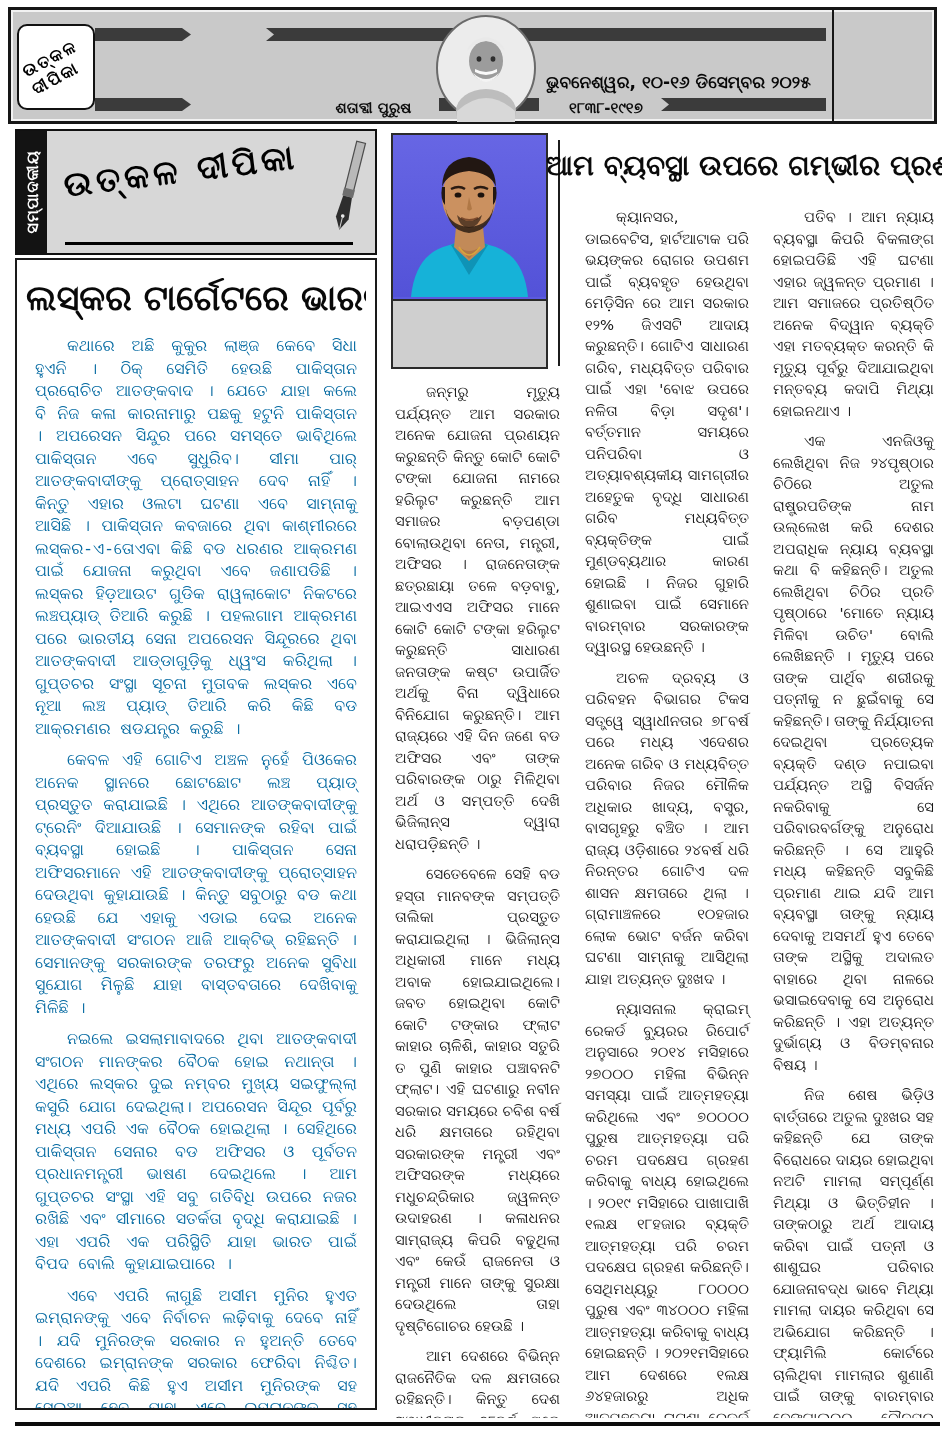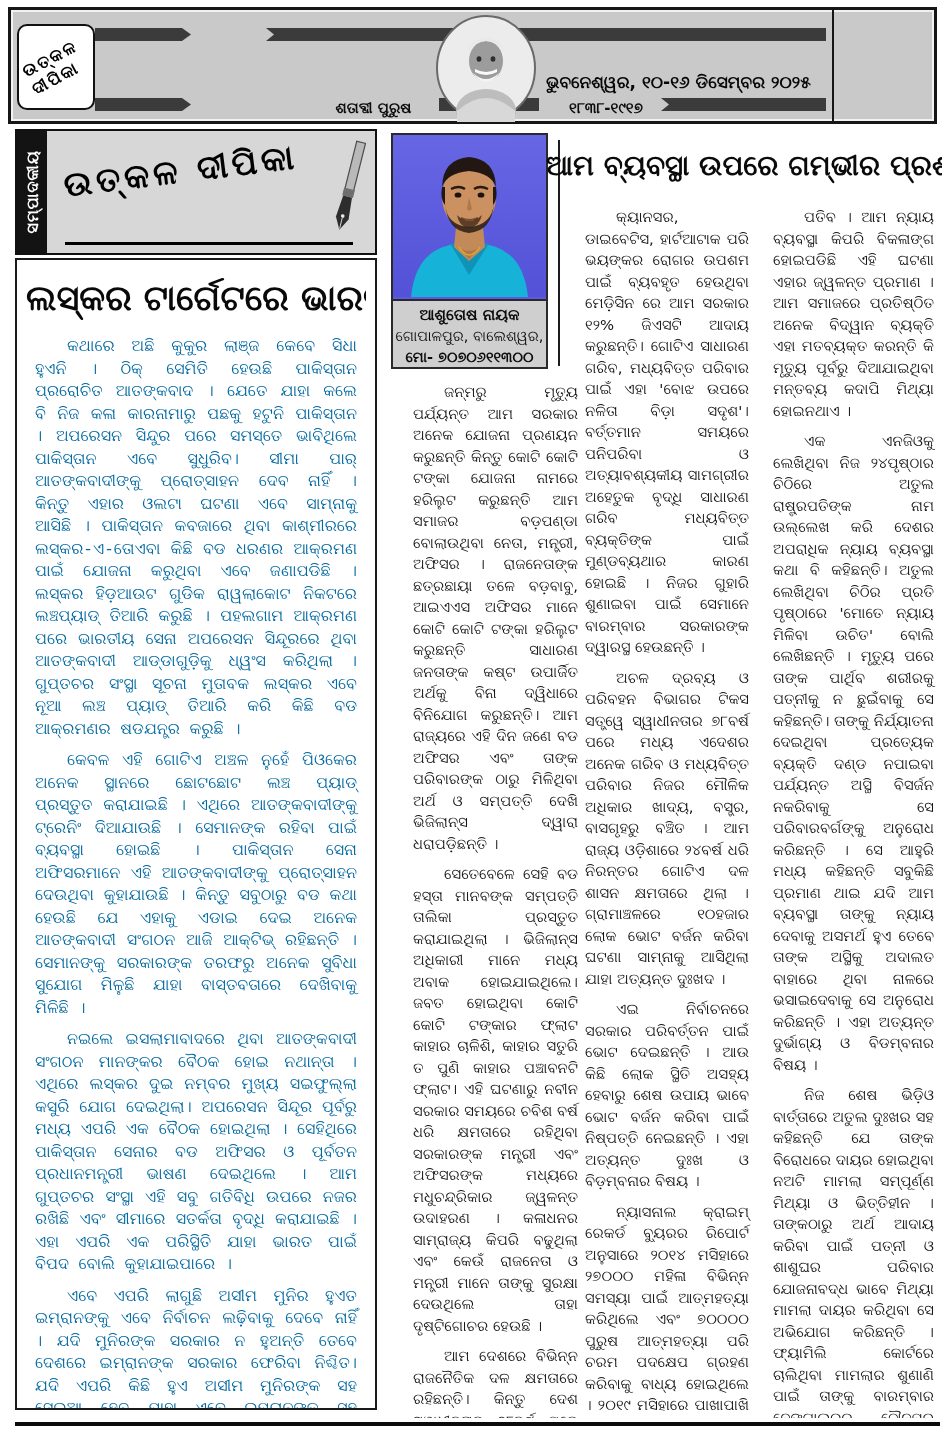--- a/index.html
+++ b/index.html
@@ -78,21 +78,21 @@
   .cap-addr { font-size:14.5px; line-height:21px; }
   .cap-phone{ font-size:14.5px; line-height:20px; font-weight:bold; }
   .vrule { position:absolute; left:558px; top:140px; width:2px; height:226px; background:#1c1c1c; }
   .art-headline {
     position:absolute; left:546px; top:144px; width:396px; height:46px;
     font-weight:800; font-size:28px; line-height:44px; text-align:center; color:#0a0a0a;
     white-space:nowrap; overflow:hidden;
   }
   .colTxt { position:absolute; overflow:hidden; }
   .colTxt p { font-size:14.8px; line-height:21.5px; text-indent:2.1em; color:#161616; }
-  #colB { left:404px; top:372px;  width:183px; height:1046px; }
+  #colB { left:386px; top:372px;  width:183px; height:1046px; }
   #colC { left:576px; top:197px;  width:182px; height:1221px; }
   #colD { left:764px; top:197px;  width:179px; height:1221px; }
   .bottom-rule { position:absolute; left:15px; top:1422px; width:925px; height:4px; background:#0b0b0b; }
 </style>
 </head>
 <body>
 
 <div id="page">
 
   <div class="hdr">
@@ -186,40 +186,34 @@
         <ellipse cx="65" cy="60" rx="3.4" ry="2.6" fill="#1d130d"></ellipse>
         <ellipse cx="88" cy="60" rx="3.4" ry="2.6" fill="#1d130d"></ellipse>
 
         <path d="M76 62 L74 74 Q76 77 79 74 Z" fill="#b07846"></path>
         <path d="M68 83 Q76 87 85 83" stroke="#7c4a2c" stroke-width="2" fill="none"></path>
 
         <path d="M52 68 Q54 96 76 98 Q99 96 101 68 Q99 90 76 92 Q53 90 52 68 Z" fill="#2c1d13" opacity="0.85"></path>
         <path d="M64 80 Q76 92 89 80 Q86 92 76 93 Q66 92 64 80 Z" fill="#2c1d13" opacity="0.7"></path>
       </svg>
     </div>
-    <div class="photo-cap">
-      <div class="cap-name">ଆଶୁତୋଷ ନାୟକ</div>
-      <div class="cap-addr">ଗୋପାଳପୁର, ବାଲେଶ୍ୱର,</div>
-      <div class="cap-phone">ମୋ- ୭୦୭୦୬୧୧୩୦୦</div>
-    </div>
   </div>
 
   <div class="vrule"></div>
 
   <div class="art-headline">ଆମ ବ୍ୟବସ୍ଥା ଉପରେ ଗମ୍ଭୀର ପ୍ରଶ୍ନବାଚୀ</div>
 
   <div id="colB" class="colTxt">
       <p>ଜନ୍ମରୁ ମୃତ୍ୟୁ ପର୍ଯ୍ୟନ୍ତ ଆମ ସରକାର ଅନେକ ଯୋଜନା ପ୍ରଣୟନ କରୁଛନ୍ତି କିନ୍ତୁ କୋଟି କୋଟି ଟଙ୍କା ଯୋଜନା ନାମରେ ହରିଲୁଟ କରୁଛନ୍ତି ଆମ ସମାଜର ବଡ଼ପଣ୍ଡା ବୋଲାଉଥିବା ନେତା, ମନ୍ତ୍ରୀ, ଅଫିସର । ରାଜନେତାଙ୍କ ଛତ୍ରଛାୟା ତଳେ ବଡ଼ବାବୁ, ଆଇଏଏସ ଅଫିସର ମାନେ କୋଟି କୋଟି ଟଙ୍କା ହରିଲୁଟ କରୁଛନ୍ତି ସାଧାରଣ ଜନତାଙ୍କ କଷ୍ଟ ଉପାର୍ଜିତ ଅର୍ଥକୁ ବିନା ଦ୍ୱିଧାରେ ବିନିଯୋଗ କରୁଛନ୍ତି। ଆମ ରାଜ୍ୟରେ ଏହି ଦିନ ଜଣେ ବଡ ଅଫିସର ଏବଂ ତାଙ୍କ ପରିବାରଙ୍କ ଠାରୁ ମିଳିଥିବା ଅର୍ଥ ଓ ସମ୍ପତ୍ତି ଦେଖି ଭିଜିଲାନ୍ସ ଦ୍ୱାରା ଧରାପଡ଼ିଛନ୍ତି ।</p>
       <p>ସେତେବେଳେ ସେହି ବଡ ହସ୍ତା ମାନବଙ୍କ ସମ୍ପତ୍ତି ତାଲିକା ପ୍ରସ୍ତୁତ କରାଯାଇଥିଲା । ଭିଜିଲାନ୍ସ ଅଧିକାରୀ ମାନେ ମଧ୍ୟ ଅବାକ ହୋଇଯାଇଥିଲେ। ଜବତ ହୋଇଥିବା କୋଟି କୋଟି ଟଙ୍କାର ଫ୍ଲାଟ କାହାର ଚାଳିଶି, କାହାର ସତୁରି ତ ପୁଣି କାହାର ପଞ୍ଚାବନଟି ଫ୍ଲାଟ। ଏହି ଘଟଣାରୁ ନବୀନ ସରକାର ସମୟରେ ଚବିଶ ବର୍ଷ ଧରି କ୍ଷମତାରେ ରହିଥିବା ସରକାରଙ୍କ ମନ୍ତ୍ରୀ ଏବଂ ଅଫିସରଙ୍କ ମଧ୍ୟରେ ମଧୁଚନ୍ଦ୍ରିକାର ଜ୍ୱଳନ୍ତ ଉଦାହରଣ । କଳାଧନର ସାମ୍ରାଜ୍ୟ କିପରି ବଢୁଥିଲା ଏବଂ କେଉଁ ରାଜନେତା ଓ ମନ୍ତ୍ରୀ ମାନେ ତାଙ୍କୁ ସୁରକ୍ଷା ଦେଉଥିଲେ ତାହା ଦୃଷ୍ଟିଗୋଚର ହେଉଛି ।</p>
       <p>ଆମ ଦେଶରେ ବିଭିନ୍ନ ରାଜନୈତିକ ଦଳ କ୍ଷମତାରେ ରହିଛନ୍ତି। କିନ୍ତୁ ଦେଶ ସ୍ୱାଧୀନତାର ୭୮ବର୍ଷ ପରେ ମଧ୍ୟ ସାଧାରଣ ଗରିବ ଓ ମଧ୍ୟବିତ୍ତଙ୍କ ମୁଣ୍ଡପିଛା ଆୟ ସେପରି ଆଖିଦୃଶିଆ ବୃଦ୍ଧି ହୋଇନାହିଁ । ଯେଉଁ ରାଜନୈତିକ ଦଳ ମାନଙ୍କର ଗୋଟିଏ ଲକ୍ଷ୍ୟ ରାଜନୈତିକ ରାଜନୀତି । ମିଛ ମିଛ ଯୋଜନା ପ୍ରଣୟନ କରାଯାଇଛି କିନ୍ତୁ ସବୁ ରାଜନୈତିକ ଦଳ ମାନଙ୍କର ଯୋଜନାରେ ନିଜର ରାଜନୈତିକ ଅଭିଳାଷ ରହୁଛି । ଯୋଜନାଗୁଡ଼ିକ ନାଲି ଫିତା ତଳେ ଗୋଲାପ ଖୋଜିବା ପରି ରୂପ ନେଇଛି । ରାଜନୀତିର ପ୍ରଶାସନିକ ଢାଞ୍ଚା ଭିତରେ ସାଧାରଣ ଗରିବ, ମଧ୍ୟବିତ୍ତ ଶ୍ରେଣୀର ଲୋକମାନେ ଦିନକୁ ଦିନ ଚାପି ହୋଇ ରହିଯାଉଛନ୍ତି ।</p>
     </div>
   <div id="colC" class="colTxt">
       <p>କ୍ୟାନସର, ଡାଇବେଟିସ, ହାର୍ଟଆଟାକ ପରି ଭୟଙ୍କର ରୋଗର ଉପଶମ ପାଇଁ ବ୍ୟବହୃତ ହେଉଥିବା ମେଡ଼ିସିନ ରେ ଆମ ସରକାର ୧୨% ଜିଏସଟି ଆଦାୟ କରୁଛନ୍ତି। ଗୋଟିଏ ସାଧାରଣ ଗରିବ, ମଧ୍ୟବିତ୍ତ ପରିବାର ପାଇଁ ଏହା 'ବୋଝ ଉପରେ ନଳିତା ବିଡ଼ା ସଦୃଶ'। ବର୍ତ୍ତମାନ ସମୟରେ ପନିପରିବା ଓ ଅତ୍ୟାବଶ୍ୟକୀୟ ସାମଗ୍ରୀର ଅହେତୁକ ବୃଦ୍ଧି ସାଧାରଣ ଗରିବ ମଧ୍ୟବିତ୍ତ ବ୍ୟକ୍ତିଙ୍କ ପାଇଁ ମୁଣ୍ଡବ୍ୟଥାର କାରଣ ହୋଇଛି । ନିଜର ଗୁହାରି ଶୁଣାଇବା ପାଇଁ ସେମାନେ ବାରମ୍ବାର ସରକାରଙ୍କ ଦ୍ୱାରସ୍ଥ ହେଉଛନ୍ତି ।</p>
       <p>ଅଚଳ ଦ୍ରବ୍ୟ ଓ ପରିବହନ ବିଭାଗର ଟିକସ ସତ୍ତ୍ୱେ ସ୍ୱାଧୀନତାର ୭୮ବର୍ଷ ପରେ ମଧ୍ୟ ଏଦେଶର ଅନେକ ଗରିବ ଓ ମଧ୍ୟବିତ୍ତ ପରିବାର ନିଜର ମୌଳିକ ଅଧିକାର ଖାଦ୍ୟ, ବସ୍ତ୍ର, ବାସଗୃହରୁ ବଞ୍ଚିତ । ଆମ ରାଜ୍ୟ ଓଡ଼ିଶାରେ ୨୪ବର୍ଷ ଧରି ନିରନ୍ତର ଗୋଟିଏ ଦଳ ଶାସନ କ୍ଷମତାରେ ଥିଲା । ଗ୍ରାମାଞ୍ଚଳରେ ୧୦ହଜାର ଲୋକ ଭୋଟ ବର୍ଜନ କରିବା ଘଟଣା ସାମ୍ନାକୁ ଆସିଥିଲା ଯାହା ଅତ୍ୟନ୍ତ ଦୁଃଖଦ ।</p>
-      <p>ଏଇ ନିର୍ବାଚନରେ ସରକାର ପରିବର୍ତ୍ତନ ପାଇଁ ଭୋଟ ଦେଇଛନ୍ତି । ଆଉ କିଛି ଲୋକ ସ୍ଥିତି ଅସହ୍ୟ ହେବାରୁ ଶେଷ ଉପାୟ ଭାବେ ଭୋଟ ବର୍ଜନ କରିବା ପାଇଁ ନିଷ୍ପତ୍ତି ନେଇଛନ୍ତି । ଏହା ଅତ୍ୟନ୍ତ ଦୁଃଖ ଓ ବିଡ଼ମ୍ବନାର ବିଷୟ ।</p>
       <p>ନ୍ୟାସନାଲ କ୍ରାଇମ୍ ରେକର୍ଡ ବ୍ୟୁରର ରିପୋର୍ଟ ଅନୁସାରେ ୨୦୧୪ ମସିହାରେ ୨୭୦୦୦ ମହିଳା ବିଭିନ୍ନ ସମସ୍ୟା ପାଇଁ ଆତ୍ମହତ୍ୟା କରିଥିଲେ ଏବଂ ୭୦୦୦୦ ପୁରୁଷ ଆତ୍ମହତ୍ୟା ପରି ଚରମ ପଦକ୍ଷେପ ଗ୍ରହଣ କରିବାକୁ ବାଧ୍ୟ ହୋଇଥିଲେ । ୨୦୧୯ ମସିହାରେ ପାଖାପାଖି ୧ଲକ୍ଷ ୧୮ହଜାର ବ୍ୟକ୍ତି ଆତ୍ମହତ୍ୟା ପରି ଚରମ ପଦକ୍ଷେପ ଗ୍ରହଣ କରିଛନ୍ତି। ସେଥିମଧ୍ୟରୁ ୮୦୦୦୦ ପୁରୁଷ ଏବଂ ୩୪୦୦୦ ମହିଳା ଆତ୍ମହତ୍ୟା କରିବାକୁ ବାଧ୍ୟ ହୋଇଛନ୍ତି । ୨୦୨୧ମସିହାରେ ଆମ ଦେଶରେ ୧ଲକ୍ଷ ୬୪ହଜାରରୁ ଅଧିକ ଆତ୍ମହତ୍ୟା ଘଟଣା ରେକର୍ଡ ହୋଇଥିବା ବେଳେ ବିବାହିତ ପୁରୁଷଙ୍କ ସଂଖ୍ୟା ୮୧୦୦୦ ଏବଂ ମହିଳାଙ୍କ ସଂଖ୍ୟା ୨୮,୬୮୦ ରହିଥିଲା ।</p>
     </div>
   <div id="colD" class="colTxt">
       <p>ପତିବ । ଆମ ନ୍ୟାୟ ବ୍ୟବସ୍ଥା କିପରି ବିକଳାଙ୍ଗ ହୋଇପଡିଛି ଏହି ଘଟଣା ଏହାର ଜ୍ୱଳନ୍ତ ପ୍ରମାଣ । ଆମ ସମାଜରେ ପ୍ରତିଷ୍ଠିତ ଅନେକ ବିଦ୍ୱାନ ବ୍ୟକ୍ତି ଏହା ମତବ୍ୟକ୍ତ କରନ୍ତି କି ମୃତ୍ୟୁ ପୂର୍ବରୁ ଦିଆଯାଇଥିବା ମନ୍ତବ୍ୟ କଦାପି ମିଥ୍ୟା ହୋଇନଥାଏ ।</p>
       <p>ଏକ ଏନଜିଓକୁ ଲେଖିଥିବା ନିଜ ୨୪ପୃଷ୍ଠାର ଚିଠିରେ ଅତୁଲ ରାଷ୍ଟ୍ରପତିଙ୍କ ନାମ ଉଲ୍ଲେଖ କରି ଦେଶର ଅପରାଧିକ ନ୍ୟାୟ ବ୍ୟବସ୍ଥା କଥା ବି କହିଛନ୍ତି। ଅତୁଲ ଲେଖିଥିବା ଚିଠିର ପ୍ରତି ପୃଷ୍ଠାରେ 'ମୋତେ ନ୍ୟାୟ ମିଳିବା ଉଚିତ' ବୋଲି ଲେଖିଛନ୍ତି । ମୃତ୍ୟୁ ପରେ ତାଙ୍କ ପାର୍ଥିବ ଶରୀରକୁ ପତ୍ନୀକୁ ନ ଛୁଇଁବାକୁ ସେ କହିଛନ୍ତି। ତାଙ୍କୁ ନିର୍ଯ୍ୟାତନା ଦେଇଥିବା ପ୍ରତ୍ୟେକ ବ୍ୟକ୍ତି ଦଣ୍ଡ ନପାଇବା ପର୍ଯ୍ୟନ୍ତ ଅସ୍ଥି ବିସର୍ଜନ ନକରିବାକୁ ସେ ପରିବାରବର୍ଗଙ୍କୁ ଅନୁରୋଧ କରିଛନ୍ତି । ସେ ଆହୁରି ମଧ୍ୟ କହିଛନ୍ତି ସବୁକିଛି ପ୍ରମାଣ ଥାଇ ଯଦି ଆମ ବ୍ୟବସ୍ଥା ତାଙ୍କୁ ନ୍ୟାୟ ଦେବାକୁ ଅସମର୍ଥ ହୁଏ ତେବେ ତାଙ୍କ ଅସ୍ଥିକୁ ଅଦାଲତ ବାହାରେ ଥିବା ନାଳରେ ଭସାଇଦେବାକୁ ସେ ଅନୁରୋଧ କରିଛନ୍ତି । ଏହା ଅତ୍ୟନ୍ତ ଦୁର୍ଭାଗ୍ୟ ଓ ବିଡମ୍ବନାର ବିଷୟ ।</p>
       <p>ନିଜ ଶେଷ ଭିଡ଼ିଓ ବାର୍ତ୍ତାରେ ଅତୁଲ ଦୁଃଖର ସହ କହିଛନ୍ତି ଯେ ତାଙ୍କ ବିରୋଧରେ ଦାୟର ହୋଇଥିବା ନଅଟି ମାମଲା ସମ୍ପୂର୍ଣ୍ଣ ମିଥ୍ୟା ଓ ଭିତ୍ତିହୀନ । ତାଙ୍କଠାରୁ ଅର୍ଥ ଆଦାୟ କରିବା ପାଇଁ ପତ୍ନୀ ଓ ଶାଶୁଘର ପରିବାର ଯୋଜନାବଦ୍ଧ ଭାବେ ମିଥ୍ୟା ମାମଲା ଦାୟର କରିଥିବା ସେ ଅଭିଯୋଗ କରିଛନ୍ତି । ଫ୍ୟାମିଲି କୋର୍ଟରେ ଚାଲିଥିବା ମାମଲାର ଶୁଣାଣି ପାଇଁ ତାଙ୍କୁ ବାରମ୍ବାର ବେଙ୍ଗାଲୁରୁରୁ ଜୌନପୁର ଯିବାକୁ ପଡୁଥିଲା । ନ୍ୟାୟ ପାଇବା ଆଶାରେ ସେ ୧୨୦ରୁ ଅଧିକ ଥର କୋର୍ଟର ଦ୍ୱାରସ୍ଥ ହୋଇଥିଲେ ।</p>
       <p>ବିଗତ କିଛି ବର୍ଷ ମଧ୍ୟରେ ଏହିପରି ଅନେକ ଘଟଣା ସାମନାକୁ ଆସିଛି ଯେଉଁଠି ନିରୀହ ଅସହାୟ ପୁରୁଷ ଆମ ବିକଳାଙ୍ଗ ନ୍ୟାୟ ବ୍ୟବସ୍ଥା ଉପରେ ଆସ୍ଥା ହରାଇ ଅନ୍ୟ ଉପାୟ ନପାଇ ଆତ୍ମାହୂତି ଦେବାକୁ ବାଧ୍ୟ ହେଉଛି । ଆମ ସଭ୍ୟ ମାନବ ସମାଜ ପାଇଁ ଏହା ହୃଦୟବିଦାରକ ଏବଂ ଦୁଃଖଦ ।</p>
     </div>
 
   <div class="bottom-rule"></div>

